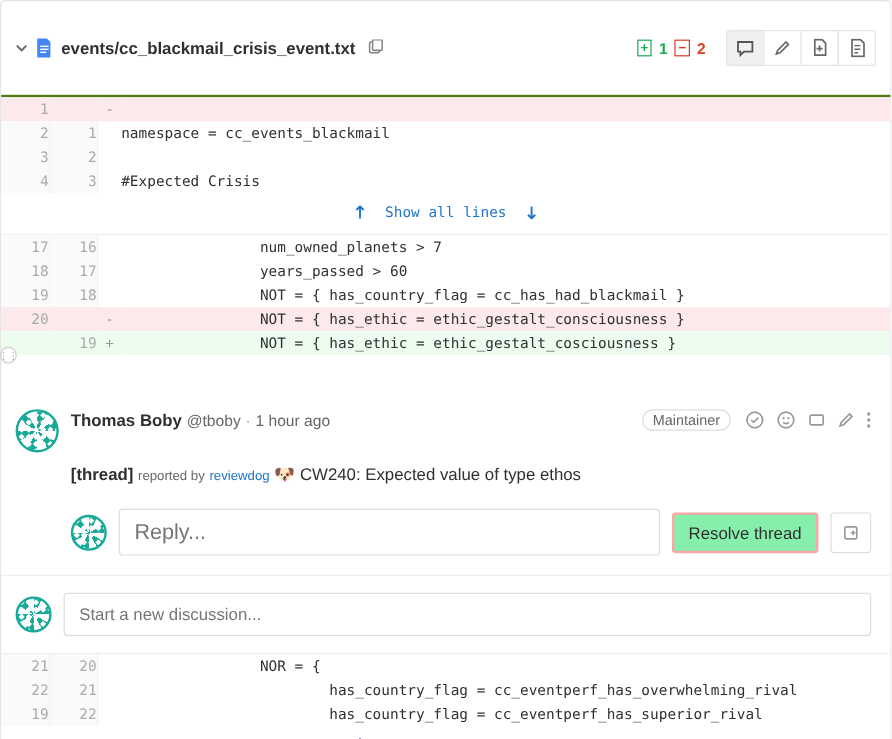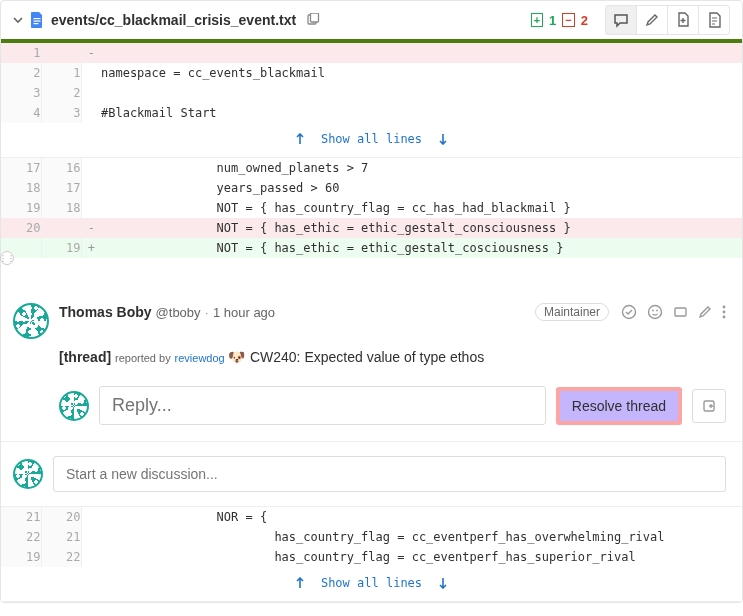--- a/index.html
+++ b/index.html
@@ -1,18 +1,18 @@
 <!DOCTYPE html>
 <html><head>
 <meta charset="utf-8">
 <style>
 * { box-sizing: border-box; margin: 0; padding: 0; }
 body { font-family: -apple-system, BlinkMacSystemFont, "Segoe UI", Helvetica, Arial, sans-serif; font-size: 13px; color: #303030; background: #fff; width: 743px; }
 .container { border: 1px solid #e5e5e5; border-radius: 4px; }
-.file-header { display: flex; align-items: center; padding: 4px 12px; border-bottom: 4px solid #4d7c0f; gap: 6px; }
+.file-header { display: flex; align-items: center; padding: 24px 12px; border-bottom: 2px solid #4d7c0f; gap: 6px; }
 .chevron { cursor: pointer; display: inline-flex; }
 .file-icon { display: inline-flex; }
 .file-path { font-weight: 600; font-size: 14px; flex: 0 0 auto; }
 .copy-icon { display: inline-flex; cursor: pointer; color: #666; margin-left: 4px; }
 .spacer { flex: 1; }
 .diff-stats { display: flex; gap: 6px; align-items: center; font-size: 13px; font-weight: 600; }
 .added { color: #1aaa55; border: 1px solid #1aaa55; padding: 0 2px; font-size: 11px; }
 .removed { color: #db3b21; border: 1px solid #db3b21; padding: 0 2px; font-size: 11px; }
 .header-actions { display: flex; gap: 0; margin-left: 12px; }
 .header-btn { width: 32px; height: 30px; border: 1px solid #e5e5e5; background: #fff; display: flex; align-items: center; justify-content: center; cursor: pointer; color: #666; margin-left: -1px; }
@@ -45,21 +45,21 @@
 .badge { border: 1px solid #ddd; border-radius: 10px; padding: 1px 8px; font-size: 12px; color: #666; margin-left: auto; }
 .disc-actions { display: flex; gap: 10px; color: #888; align-items: center; }
 .disc-actions span { cursor: pointer; display: inline-flex; }
 .disc-body { margin: 8px 0 0 46px; font-size: 14px; line-height: 1.5; }
 .disc-body strong { font-weight: 600; }
 .small { font-size: 11px; color: #666; }
 .link { color: #1f75cb; }
 .dog { font-size: 14px; }
 .reply-box { margin: 18px 0 4px 46px; display: flex; gap: 10px; align-items: center; }
 .reply-input { flex: 1; border: 1px solid #ddd; border-radius: 3px; padding: 8px 12px; font-size: 18px; color: #888; background: #fff; }
-.resolve-btn { border: 4px solid #fca5a5; border-radius: 3px; padding: 7px 12px; font-size: 14px; background: #c4b5fd; cursor: pointer; color: #303030; }
+.resolve-btn { border: 2px solid #fca5a5; border-radius: 3px; padding: 7px 12px; font-size: 14px; background: #86efac; cursor: pointer; color: #303030; }
 .icon-btn { border: 1px solid #ddd; border-radius: 3px; width: 34px; height: 34px; display: flex; align-items: center; justify-content: center; background: #fff; cursor: pointer; color: #888; }
 .new-disc { padding: 14px 16px 14px 12px; display: flex; gap: 10px; align-items: center; border-bottom: 1px solid #eee; }
 .new-disc-input { flex: 1; border: 1px solid #ddd; border-radius: 3px; padding: 9px 12px; font-size: 14px; color: #999; background: #fff; }
 svg { display: block; }
 </style>
 </head>
 <body>
 
 <div class="container">
 
@@ -134,21 +134,21 @@
         <tr>
           <td class="ln">3</td>
           <td class="ln">2</td>
           <td class="sign"></td>
           <td class="code"></td>
         </tr>
         <tr>
           <td class="ln">4</td>
           <td class="ln">3</td>
           <td class="sign"></td>
-          <td class="code">#Blackmail Start</td>
+          <td class="code">#Expected Crisis</td>
         </tr>
       </tbody>
     <tbody>
       <tr class="expand-row">
         <td colspan="4">
           <span class="expand-link">
             <svg width="10" height="12" viewBox="0 0 10 12">
                 <path d="M5 1 v10 M2 4 l3-3 3 3" fill="none" stroke="#1f75cb" stroke-width="1.6"></path>
               </svg>
             <span>Show all lines</span>

